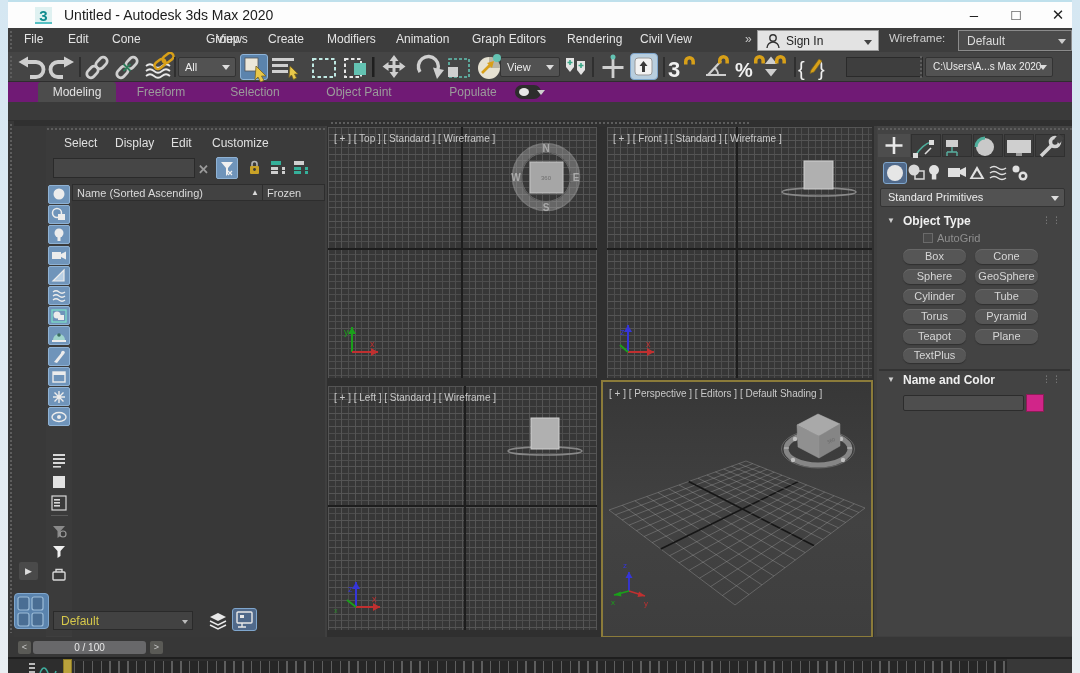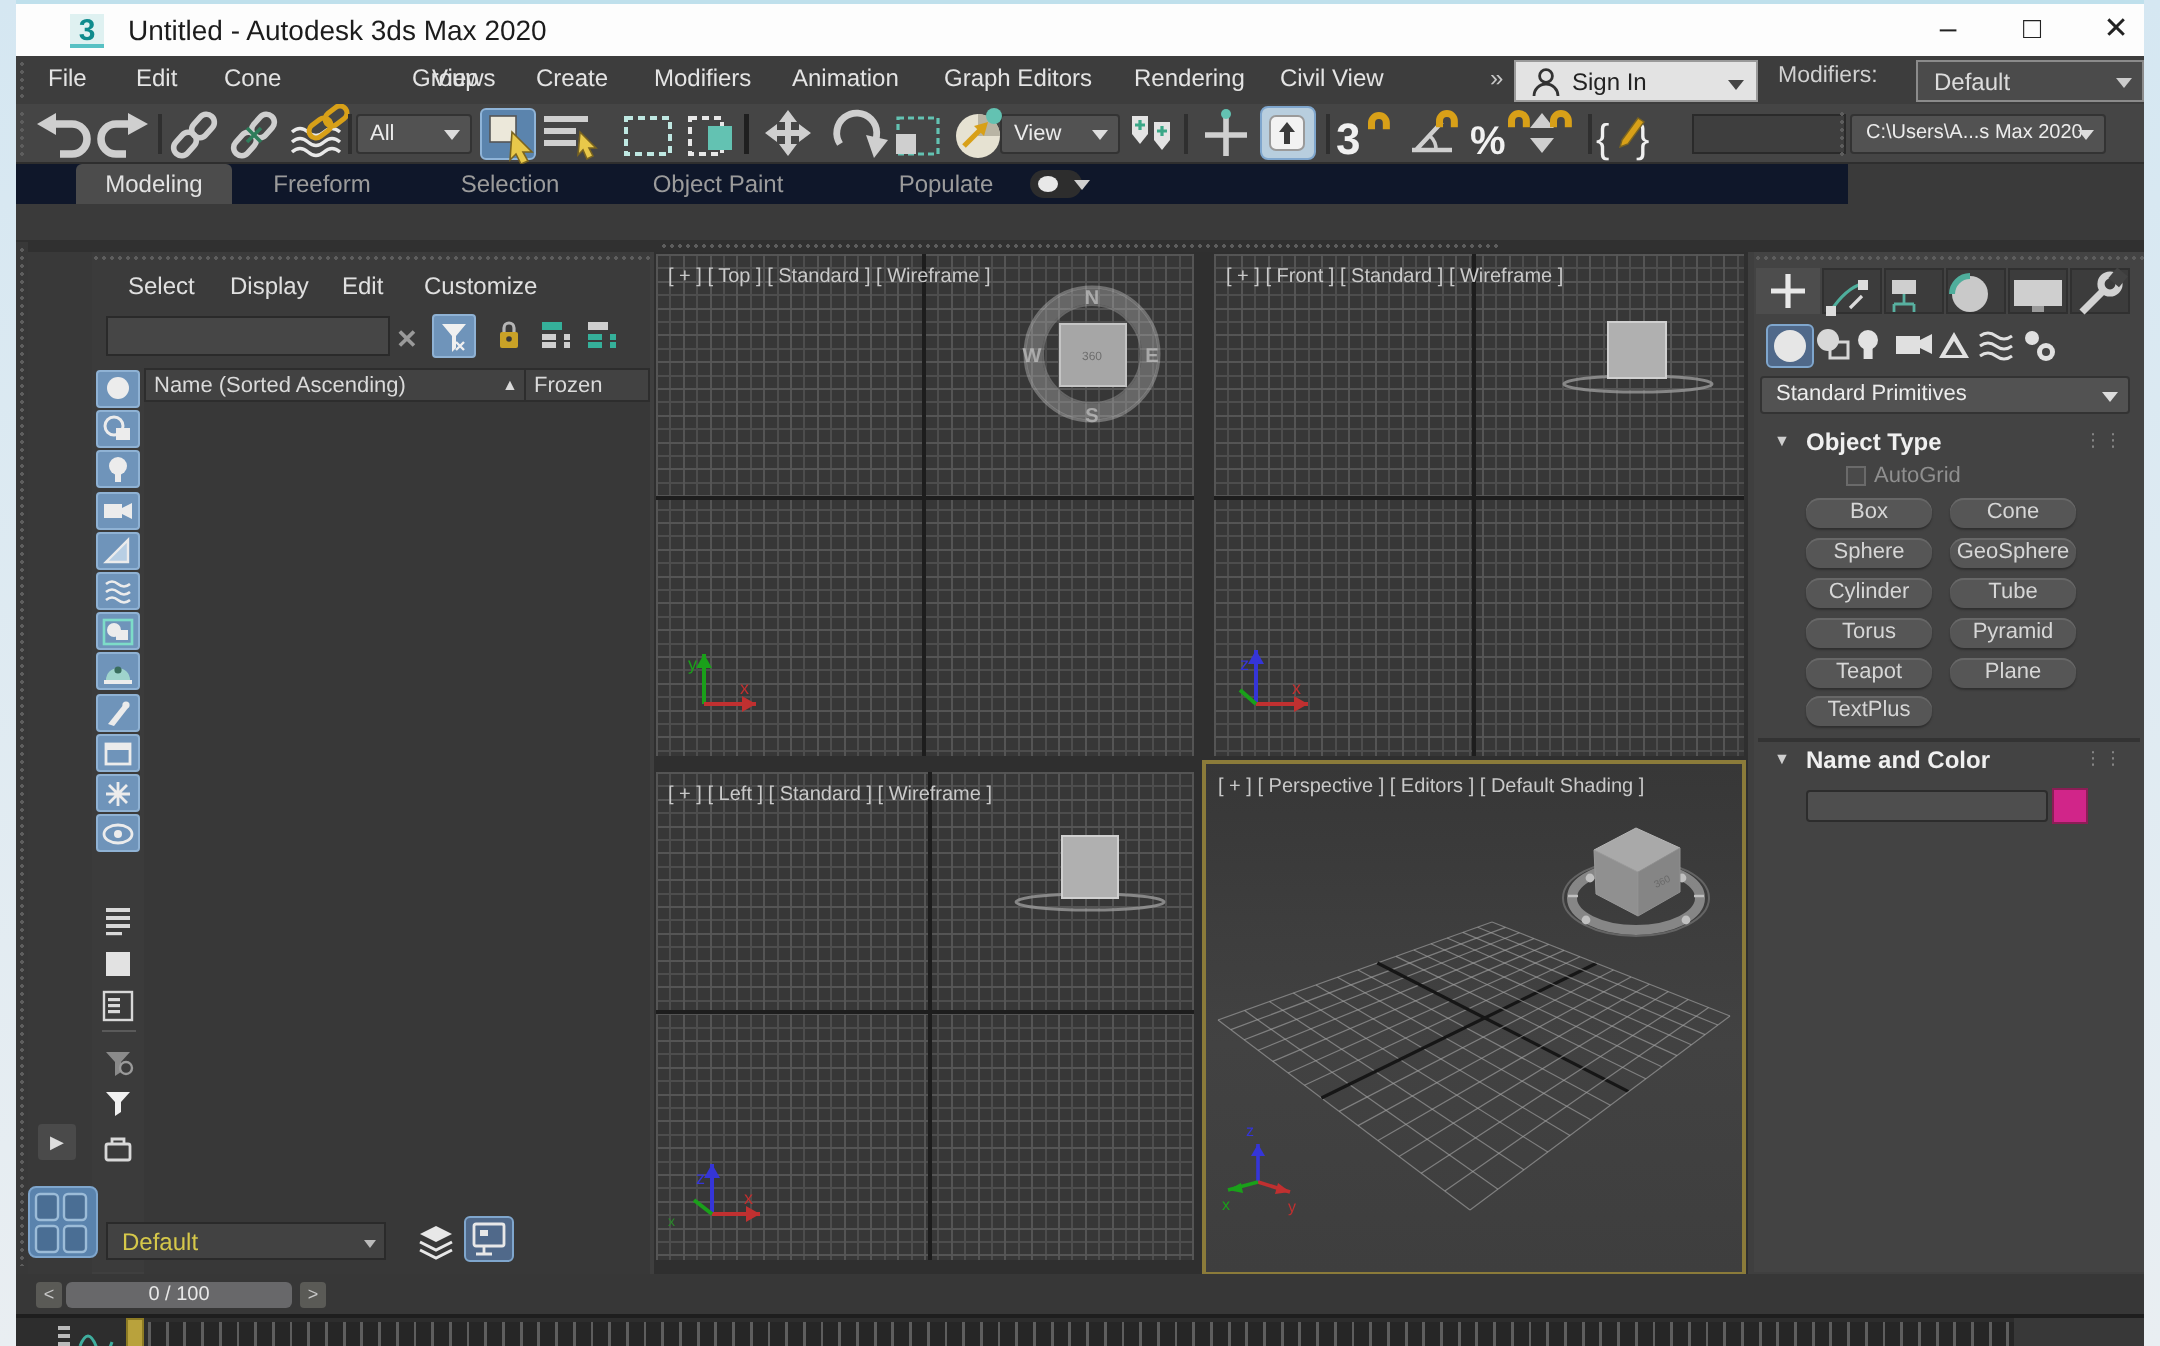--- a/index.html
+++ b/index.html
@@ -18,21 +18,21 @@
 
 #menu { left:8px; top:28px; width:1064px; height:24px; background:#3d3d3d; }
 #menu span.mi { position:absolute; top:4px; font-size:12px; color:#e4e4e4; }
 #signin { position:absolute; left:749px; top:2px; width:122px; height:21px; background:#e3e3e3; border:1px solid #9a9a9a; color:#222; font-size:12px; }
 #wsdrop { position:absolute; left:950px; top:2px; width:114px; height:21px; background:#4b4b4b; border:1px solid #8b8b8b; color:#dcdcdc; font-size:12px; }
 
 #toolbar { left:8px; top:52px; width:1064px; height:30px; background:#454545; border-bottom:1px solid #2e2e2e; }
 .drop { position:absolute; background:#525252; border:1px solid #333; border-radius:2px; color:#ececec; font-size:11px; }
 .drop .dar { position:absolute; right:5px; top:50%; margin-top:-2px; width:0; height:0; border-left:4px solid transparent; border-right:4px solid transparent; border-top:5px solid #ddd; }
 
-#ribbon1 { left:8px; top:82px; width:916px; height:20px; background:#0f172a; }
+#ribbon1 { left:8px; top:82px; width:1064px; height:20px; background:#701a75; }
 #ribbon1 .rtab { position:absolute; top:0; height:20px; font-size:12px; color:#9b9b9b; text-align:center; line-height:20px; }
 #ribbon1 .active { background:#4c4c4c; color:#e2e2e2; border-radius:3px 3px 0 0; }
 #ribbon2 { left:8px; top:102px; width:1064px; height:19px; background:#323232; }
 #pmbtn { position:absolute; left:12px; top:0px; width:108px; height:18px; background:#3e3e3e; border:1px solid #5a5a5a; color:#d2d2d2; font-size:11px; text-align:center; line-height:16px; }
 #mainbg { left:8px; top:121px; width:1064px; height:516px; background:#3f3f3f; }
 
 .dots { background-image:radial-gradient(#5d5d5d 30%, transparent 32%); background-size:4px 4px; }
 
 #sx { left:46px; top:126px; width:279px; height:510px; background:#3b3b3b; }
 #sx .mi2 { position:absolute; top:10px; font-size:12px; color:#e0e0e0; }
@@ -89,21 +89,21 @@
     <span class="mi" style="left:632px;">Civil View</span>
     <span class="mi" style="left:737px; color:#c8c8c8;">»</span>
     <div id="signin">
         <svg width="16" height="16" style="position:absolute;left:7px;top:2px;">
           <circle cx="8" cy="5" r="3.2" fill="none" stroke="#333" stroke-width="1.4"></circle>
           <path d="M2,15 a6,6 0 0 1 12,0" fill="none" stroke="#333" stroke-width="1.4"></path>
         </svg>
         <span style="position:absolute;left:28px;top:3px;">Sign In</span>
         <div class="dar" style="position:absolute;right:6px;top:9px;width:0;height:0;border-left:4px solid transparent;border-right:4px solid transparent;border-top:5px solid #444;"></div>
       </div>
-    <span class="mi" style="left:881px; color:#d0d0d0; font-size:11.5px;">Modifiers:</span>
+    <span class="mi" style="left:881px; color:#d0d0d0; font-size:11.5px;">Wireframe:</span>
     <div id="wsdrop">
         <span style="position:absolute;left:8px;top:3px;">Default</span>
         <div class="dar" style="position:absolute;right:5px;top:8px;width:0;height:0;border-left:4px solid transparent;border-right:4px solid transparent;border-top:5px solid #ccc;"></div>
       </div>
   </div>
   <div id="toolbar" class="abs">
     <div class="dots" style="position:absolute;left:1px;top:3px;width:4px;height:24px;"></div>
     <svg width="1064" height="30" style="position:absolute;left:0;top:0;z-index:5;">
       <g stroke="#cfcfcf" stroke-width="3.8" fill="none">
           <path d="M19,10 h9 a7.5,7.5 0 0 1 0,15 h-6"></path>

